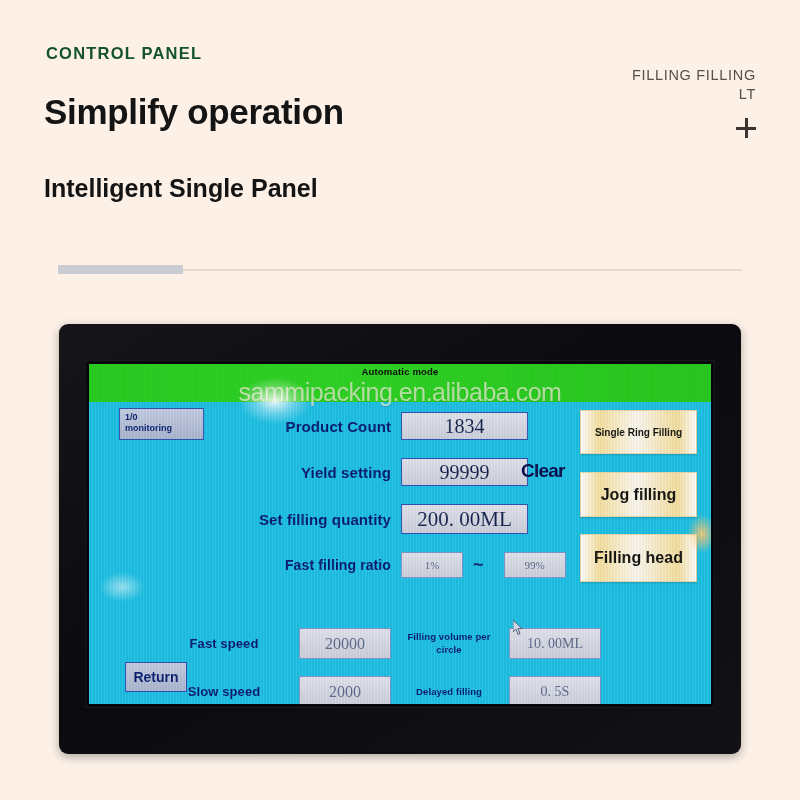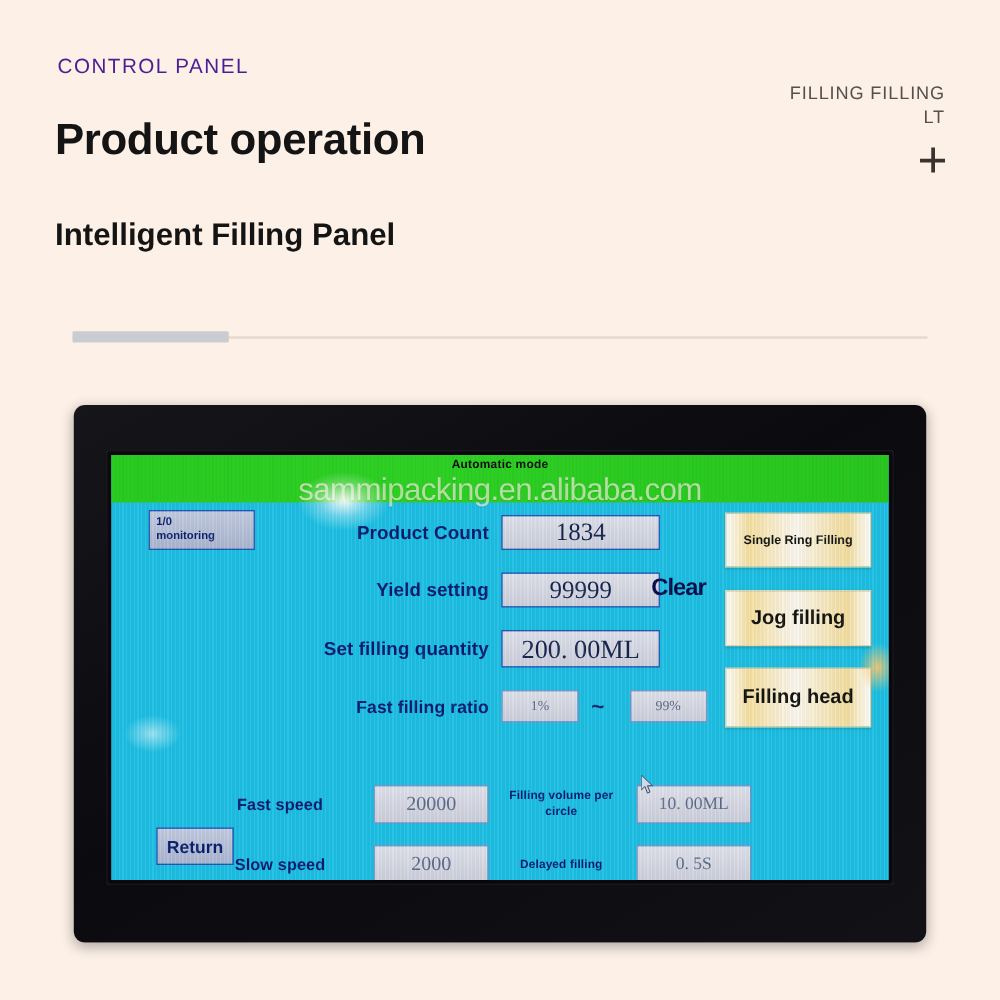--- a/index.html
+++ b/index.html
@@ -7,22 +7,22 @@
     width: 800px; height: 800px;
     background: #fcf0e7;
     font-family: "Liberation Sans", sans-serif;
     overflow: hidden;
   }
   .page { position: relative; width: 800px; height: 800px; }
 
   
   .eyebrow {
     position: absolute; left: 46px; top: 44px;
-    font-size: 16.5px; letter-spacing: 1.2px; font-weight: 400;
-    color: #4c1d95;
+    font-size: 16.5px; letter-spacing: 1.2px; font-weight: 700;
+    color: #14532d;
   }
   .headline {
     position: absolute; left: 44px; top: 92px;
     font-size: 35px; font-weight: bold; color: #141414;
     letter-spacing: -0.3px;
   }
   .subhead {
     position: absolute; left: 44px; top: 174px;
     font-size: 25px; font-weight: bold; color: #141414;
   }
@@ -209,22 +209,22 @@
     width: 12px; height: 16px;
   }
   .cursor svg { display: block; }
 </style>
 </head>
 <body>
 
 <div class="page">
 
   <div class="eyebrow">CONTROL PANEL</div>
-  <div class="headline">Product operation</div>
-  <div class="subhead">Intelligent Filling Panel</div>
+  <div class="headline">Simplify operation</div>
+  <div class="subhead">Intelligent Single Panel</div>
 
   <div class="brandline">
     <div>FILLING FILLING</div>
     <div>LT</div>
   </div>
   <div class="plus-icon"></div>
 
   <div class="divider-wrap">
     <div class="divider-line"></div>
     <div class="divider-thick"></div>

